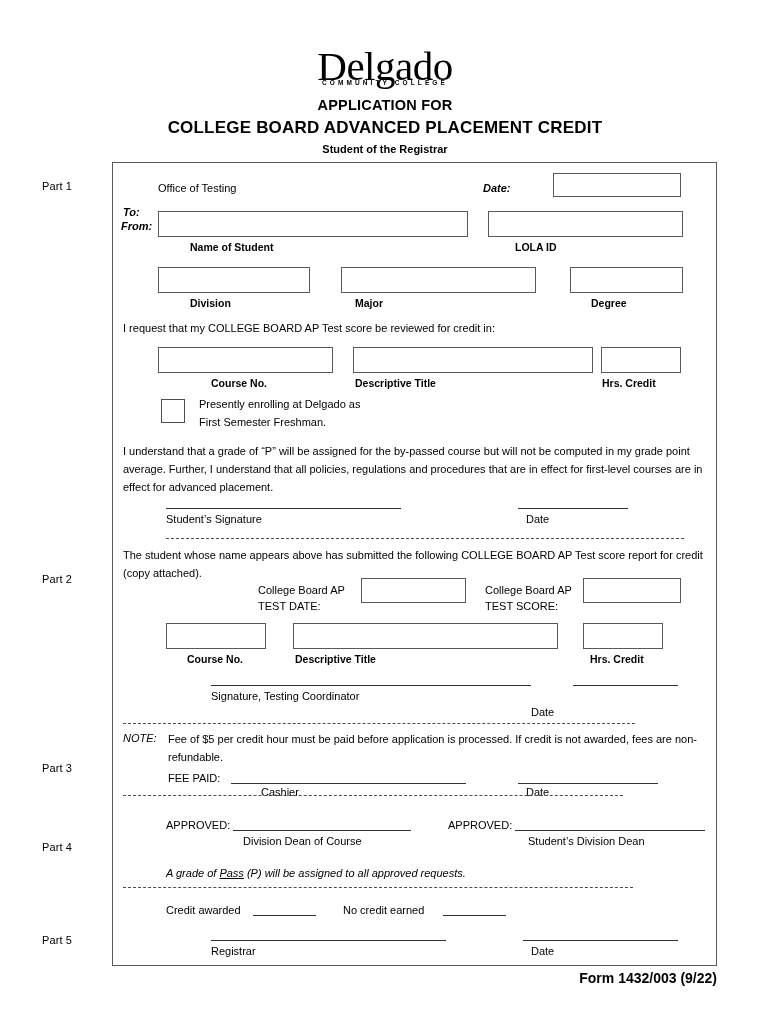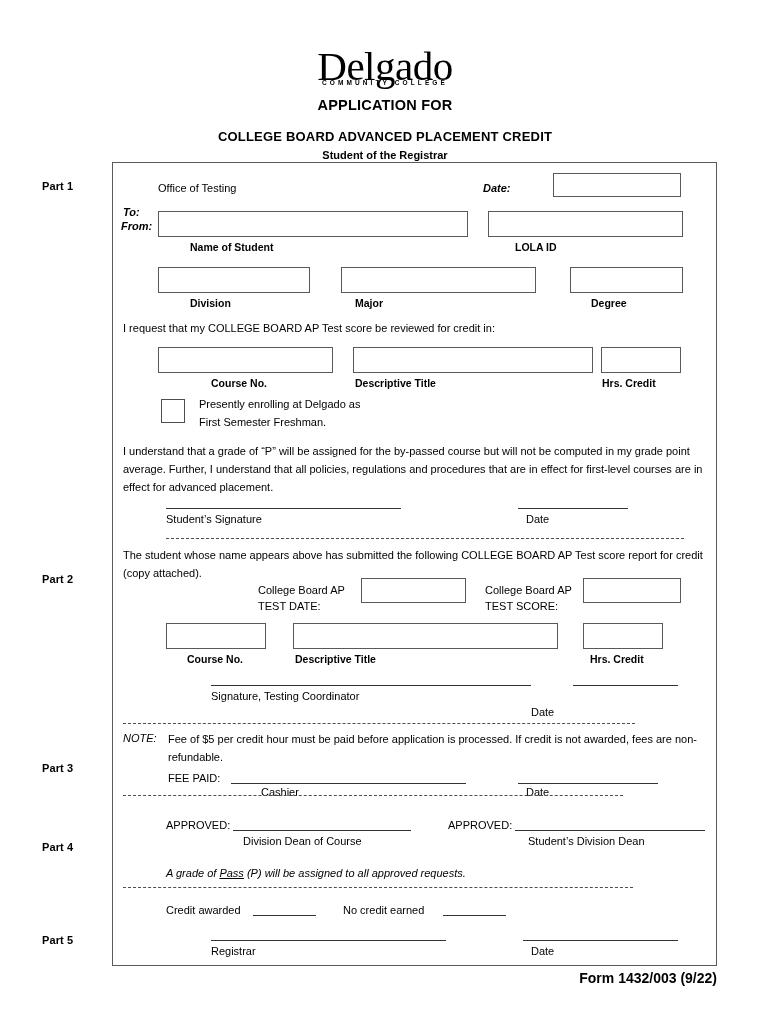--- a/index.html
+++ b/index.html
@@ -49,37 +49,37 @@
     white-space: nowrap;
     color: #000;
   }
   .title1 {
     margin-top: 10px;
     font-size: 14.5px;
     font-weight: 700;
     letter-spacing: .2px;
   }
   .title2 {
-    margin-top: 16px;
-    font-size: 13px;
+    margin-top: 5px;
+    font-size: 17px;
     font-weight: 700;
     letter-spacing: .2px;
   }
   .title3 {
     margin-top: 5px;
     font-size: 11px;
     font-weight: 700;
   }
 
   
   .part-label {
     position: absolute;
     left: 42px;
     font-size: 11px;
-    font-weight: 700;
+    font-weight: 400;
     letter-spacing: .1px;
   }
 
   
   .form-box {
     position: absolute;
     left: 112px;
     top: 162px;
     width: 605px;
     height: 804px;

